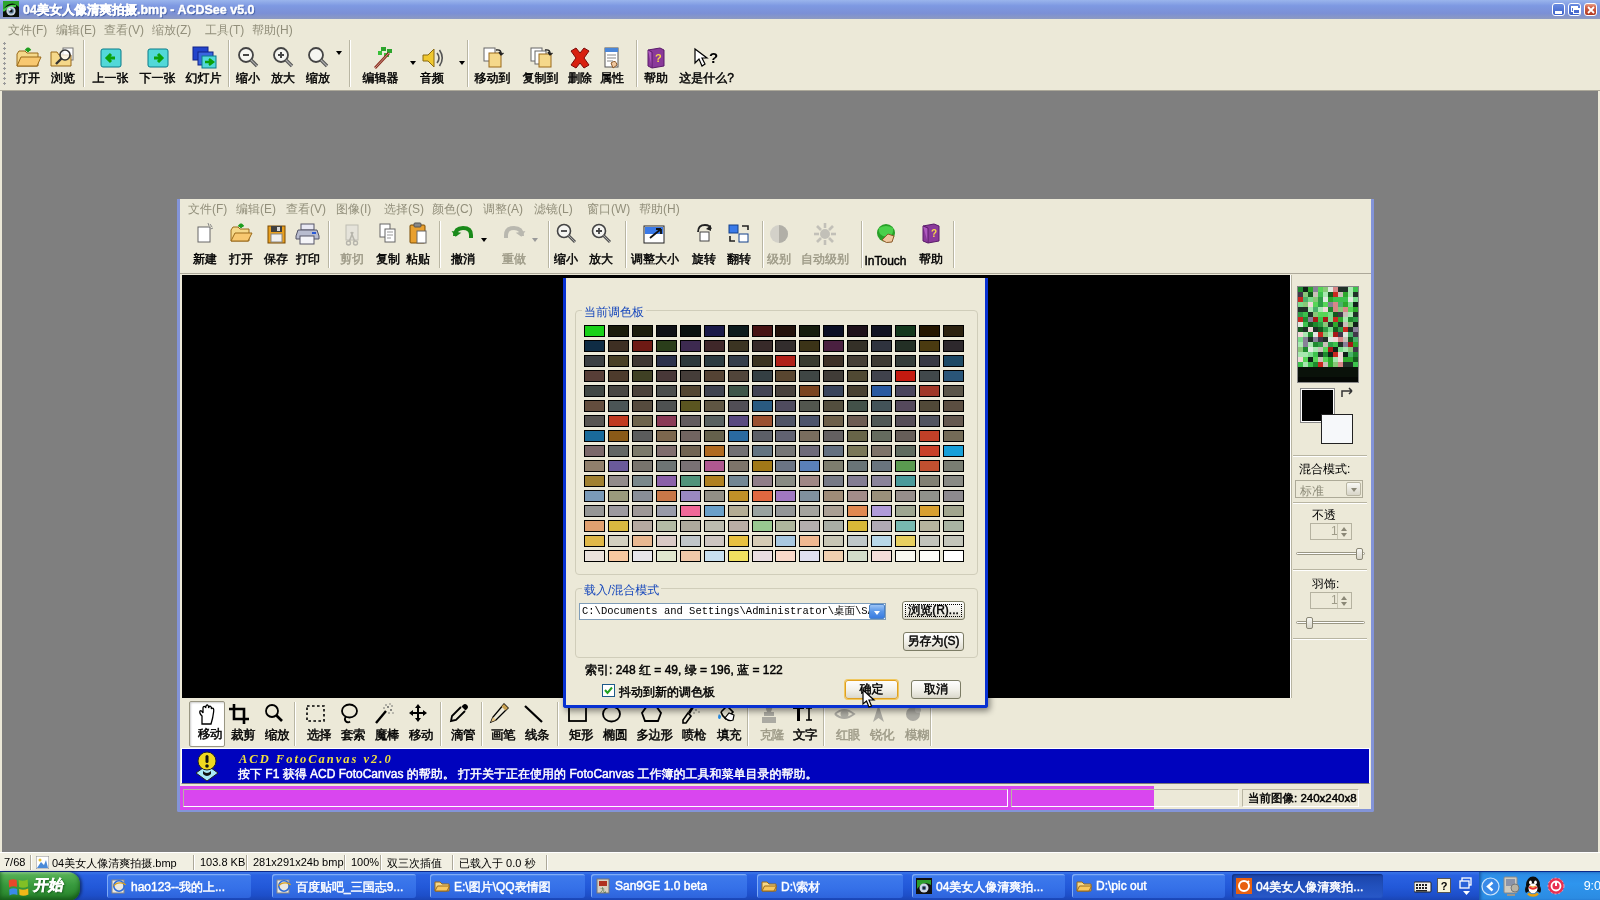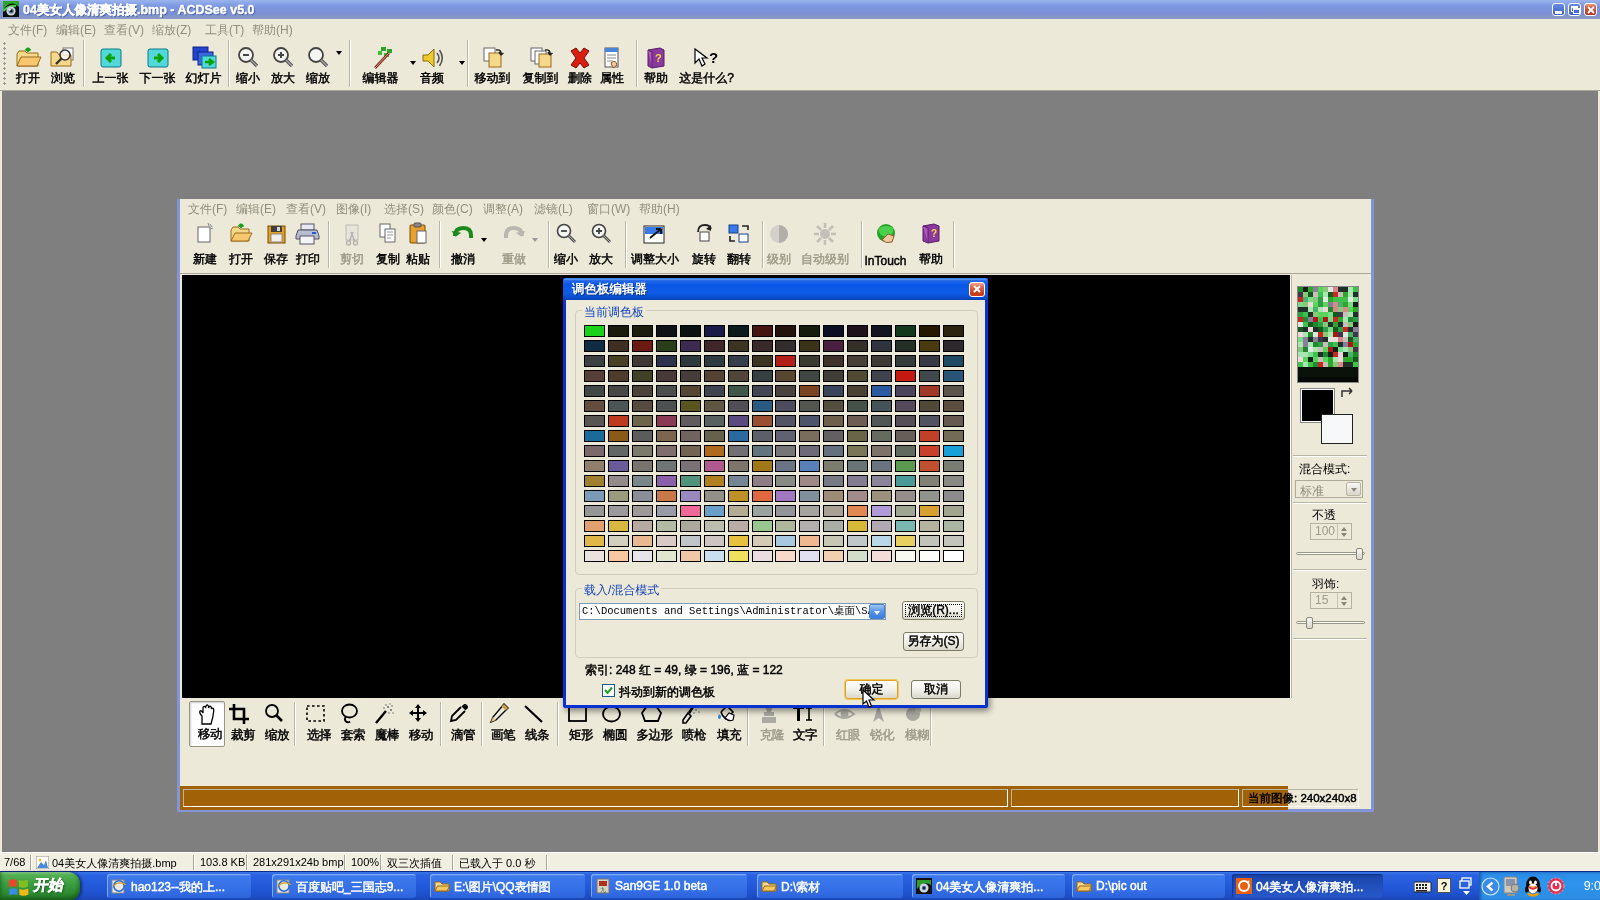--- a/index.html
+++ b/index.html
@@ -54,36 +54,36 @@
 
 #tools{position:absolute;left:0;top:499px;width:1191px;height:52px;background:#ECE9D8}
 .tool{position:absolute;top:3px;width:34px;height:46px;text-align:center;font-size:12.5px;color:#000}
 .tool .lbl{position:absolute;left:3px;bottom:3px;width:100%;letter-spacing:-0.5px}
 .tool.dis{color:#9e9b88}
 .tool.pressed{background:#fff;border:1px solid #999683;border-radius:2px;box-shadow:inset 1px 1px 2px #ccc}
 
 #bluebar{position:absolute;left:1px;top:549px;width:1189px;height:36px;background:#0003BE;border:1px solid #fff;border-bottom-color:#7a7a7a}
 #bluebar .l1{position:absolute;left:57px;top:3px;color:#F0E040;font-weight:bold;font-style:italic;font-size:12.5px;font-family:"Liberation Serif",serif;letter-spacing:2px}
 #bluebar .l2{position:absolute;left:56px;top:17px;color:#fff;font-size:12px}
-#fstat{position:absolute;left:0;top:587px;width:1108px;height:24px;background:#a16207;font-size:12px}
+#fstat{position:absolute;left:0;top:587px;width:974px;height:24px;background:#d946ef;font-size:12px}
 
 #dlg{left:563px;top:278px;width:425px;height:430px;background:#ECE9D8;border:3px solid #0831d2;border-top:none;border-radius:0 0 3px 3px;box-shadow:2px 3px 6px rgba(0,0,0,.45)}
 #dlgt{position:absolute;left:-3px;top:0;width:425px;height:22px;border-radius:4px 4px 0 0;background:linear-gradient(#2e6bd8 0%,#5a9ef8 5%,#2568e8 12%,#0a58e8 30%,#0d5be5 70%,#0a46c0 96%,#0941b4 100%)}
 #dlgt .t{position:absolute;left:9px;top:3px;color:#fff;font-weight:bold;font-size:12.5px;text-shadow:1px 1px 1px #0a3080}
 #dclose{position:absolute;right:3px;top:4px;width:16px;height:15px;border-radius:3px;border:1px solid #fff;background:linear-gradient(#f2a58c 0%,#e06a4c 30%,#c63c1c 80%);color:#fff;text-align:center;font-size:10px;line-height:13px;font-weight:bold}
 .grp{position:absolute;border:1px solid #d0cdba;border-radius:4px}
 .grp b{position:absolute;left:6px;top:-7px;background:#ECE9D8;padding:0 2px;color:#1546BB;font-weight:normal;font-size:12px;white-space:nowrap}
 #grid{position:absolute;left:18px;top:47px;width:382px;height:238px}
 #grid i{position:absolute;width:21px;height:12px;border:1px solid #000}
 #combo{position:absolute;left:13px;top:325px;width:307px;height:17px;background:#fff;border:1px solid #7F9DB9;font-family:"Liberation Mono",monospace;font-size:10.5px;line-height:15px;padding-left:2px;overflow:hidden;white-space:nowrap}
 .xbtn{position:absolute;height:19px;background:linear-gradient(#fefefe 0%,#f2f1ea 50%,#e0ded2 90%,#d8d5c8 100%);border:1px solid #7c7c65;border-radius:3px;text-align:center;font-size:12px;line-height:17px;color:#000}
 #prev{position:absolute;left:6px;top:11px;width:62px;height:97px;border:1px solid #888;background:#0a120a;overflow:hidden}
 #prev i{position:absolute;width:5px;height:5px}
 .rsep{position:absolute;left:2px;width:74px;height:2px;border-top:1px solid #b8b5a2;border-bottom:1px solid #fff}
-.spin{position:absolute;width:42px;height:17px;border:1px solid #b5b2a0;background:#ECE9D8;color:#9e9b88;font-size:12px;line-height:15px;padding-left:4px}
+.spin{position:absolute;width:42px;height:17px;border:1px solid #b5b2a0;background:#ECE9D8;color:#9e9b88;font-size:12px;line-height:15px;padding-left:20px}
 .spin .ud{position:absolute;right:0;top:0;width:14px;height:15px;background:#ECE9D8;border-left:1px solid #c8c5b2}
 .slider{position:absolute;height:15px}
 .slider .tr{position:absolute;left:0;top:6px;width:100%;height:3px;border:1px solid #9a9784;border-radius:2px;background:#fff}
 .slider .th{position:absolute;top:2px;width:7px;height:12px;background:linear-gradient(#f8f8f4,#d8d5c8);border:1px solid #8a8776;border-radius:2px}
 </style></head><body>
 <div id="scr">
     <div class="ab" id="otitle">
       <svg class="ab" style="left:3px;top:1px" width="16" height="16">
         <rect width="16" height="16" fill="#0a0f0a"></rect>
         <path d="M0 9 Q5 1 12 3 L16 6 L16 0 L0 0 Z" fill="#2da52d"></path>
@@ -967,36 +967,39 @@
           <span class="lbl cjk">锐化</span>
         </div>
         <div class="tool dis" style="left:716px;width:36px">
           <span class="tico" style="top:1px"><svg width="26" height="24" opacity=".55">
               <circle cx="12" cy="12" r="7" fill="#777"></circle>
               <circle cx="17" cy="8" r="3" fill="#999"></circle>
             </svg></span>
           <span class="lbl cjk">模糊</span>
         </div>
       </div>
+      <div id="bluebar">
+        <svg class="ab" style="left:12px;top:2px" width="26" height="31">
+          <path d="M13 14 L2 22 L13 30 L24 22 Z" fill="#a8e8f8" stroke="#222"></path>
+          <circle cx="13" cy="10" r="9" fill="#f0d820" stroke="#222"></circle>
+          <rect x="11.5" y="4" width="3" height="8" rx="1.5" fill="#111"></rect>
+          <circle cx="13" cy="15" r="1.8" fill="#111"></circle>
+          <path d="M9 20 Q13 24 17 20 L17 23 Q13 27 9 23 Z" fill="#111"></path>
+        </svg>
+        <div class="l1">ACD FotoCanvas v2.0</div>
+        <div class="l2 cjk">按下 F1 获得 ACD FotoCanvas 的帮助。 打开关于正在使用的 FotoCanvas 工作簿的工具和菜单目录的帮助。</div>
+      </div>
       <div id="fstat">
         <div class="ab" style="left:3px;top:3px;width:825px;height:18px;border:1px solid #b8b5a2;border-right-color:#fff;border-bottom-color:#fff"></div>
         <div class="ab" style="left:831px;top:3px;width:228px;height:18px;border:1px solid #b8b5a2;border-right-color:#fff;border-bottom-color:#fff"></div>
         <div class="ab" style="left:1062px;top:3px;width:117px;height:18px;border:1px solid #b8b5a2;border-right-color:#fff;border-bottom-color:#fff"></div>
         <div class="txt cjk" style="left:1068px;top:5px;font-size:11.5px">当前图像: 240x240x8</div>
       </div>
     </div>
     <div class="ab" id="dlg">
-      <div id="dlgt">
-        <div class="t">调色板编辑器</div>
-        <div id="dclose">
-          <svg width="14" height="13" style="position:absolute;left:0;top:0">
-            <path d="M4 3 L10 9 M10 3 L4 9" stroke="#fff" stroke-width="1.9"></path>
-          </svg>
-        </div>
-      </div>
       <div class="grp" style="left:9px;top:32px;width:403px;height:265px">
         <b>当前调色板</b>
       </div>
       <div id="grid">
         <i style="left:0px;top:0px;background:#19D119"></i>
         <i style="left:24px;top:0px;background:#1A1B0A"></i>
         <i style="left:48px;top:0px;background:#1C1D0C"></i>
         <i style="left:72px;top:0px;background:#0F1116"></i>
         <i style="left:96px;top:0px;background:#091110"></i>
         <i style="left:120px;top:0px;background:#1A1A48"></i>

